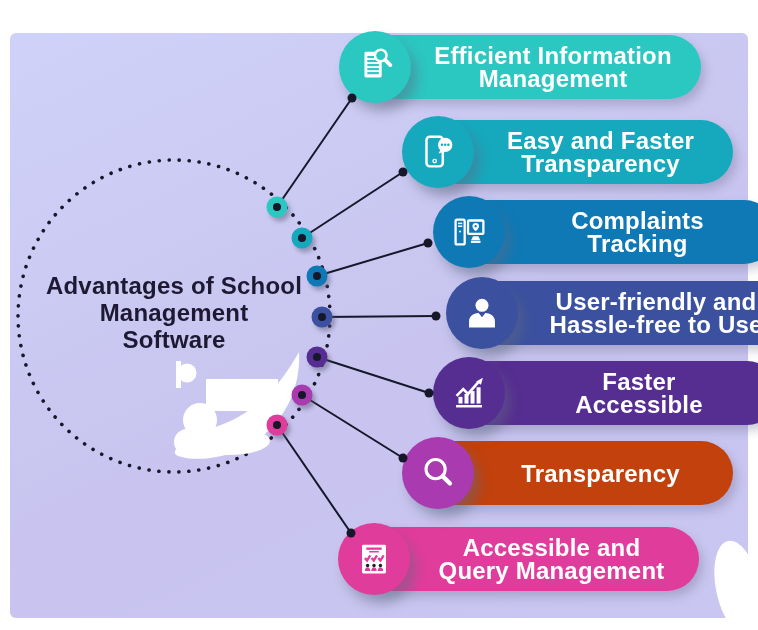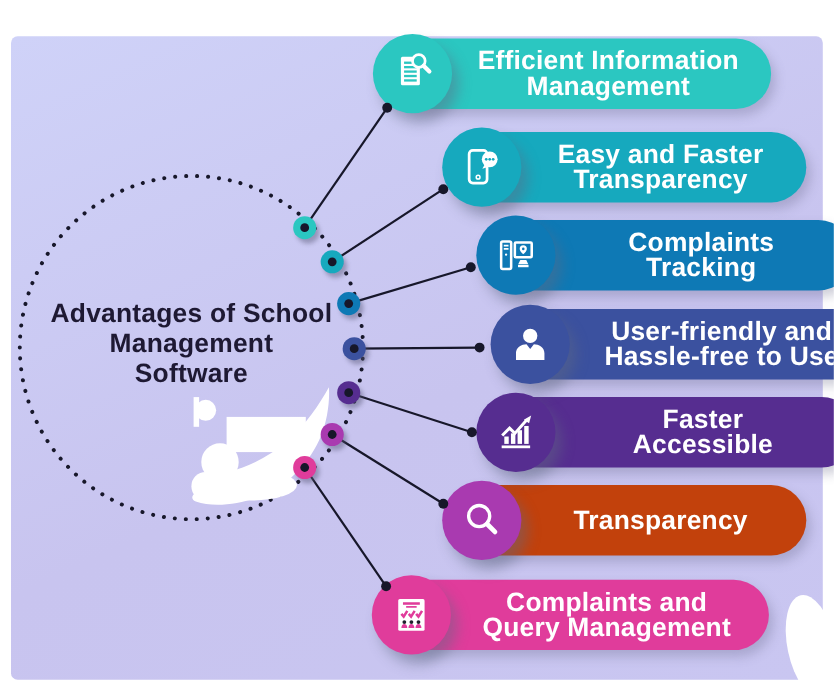--- a/index.html
+++ b/index.html
@@ -91,21 +91,21 @@
 Hassle-free to Use</span>
 </div>
 <div class="pill" style="left: 445px; top: 361px; width: 268px; padding-left: 60px; padding-right: 6px; background: rgb(86, 45, 144); color: rgb(86, 45, 144);">
   <span class="label">Faster
 Accessible</span>
 </div>
 <div class="pill" style="left: 415px; top: 441px; width: 253px; padding-left: 59px; padding-right: 6px; background: #c2410c; color: rgb(169, 58, 176);">
   <span class="label">Transparency</span>
 </div>
 <div class="pill" style="left: 352px; top: 527px; width: 283px; padding-left: 58px; padding-right: 6px; background: rgb(224, 60, 155); color: rgb(224, 60, 155);">
-  <span class="label">Complaints and
+  <span class="label">Accessible and
 Query Management</span>
 </div>
 
 <div class="icon-circle" style="left: 339px; top: 31px; background: rgb(43, 199, 193); color: rgb(43, 199, 193);">
   <svg width="46" height="46" viewBox="0 0 48 48">
     <rect x="13" y="8" width="18" height="27" rx="1.5" fill="#fff"></rect>
     <g fill="currentColor">
       <rect x="16" y="12.5" width="12" height="2.2"></rect>
         <rect x="16" y="16.7" width="12" height="2.2"></rect>
       <rect x="16" y="20.9" width="12" height="2.2"></rect>

